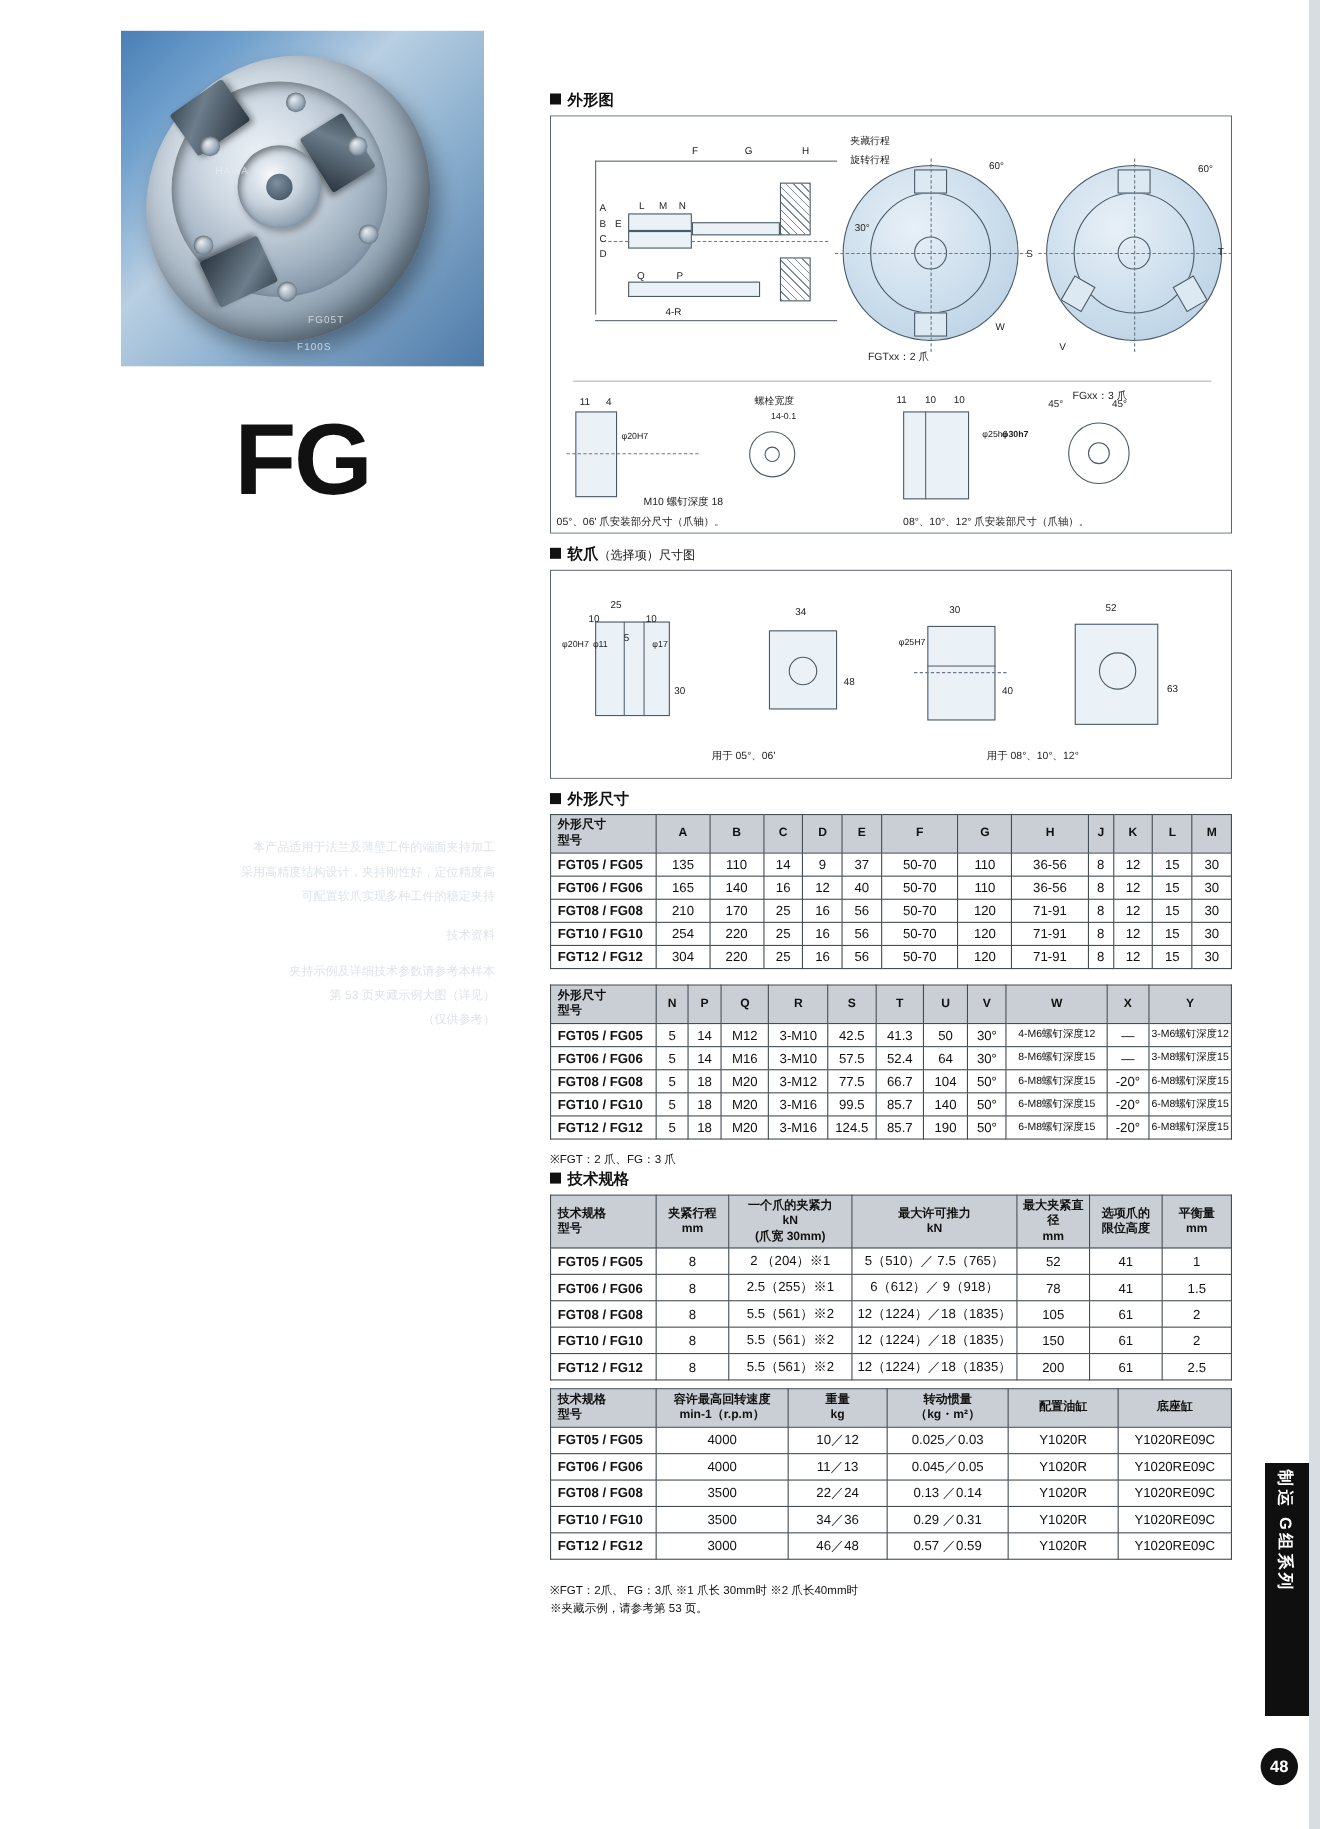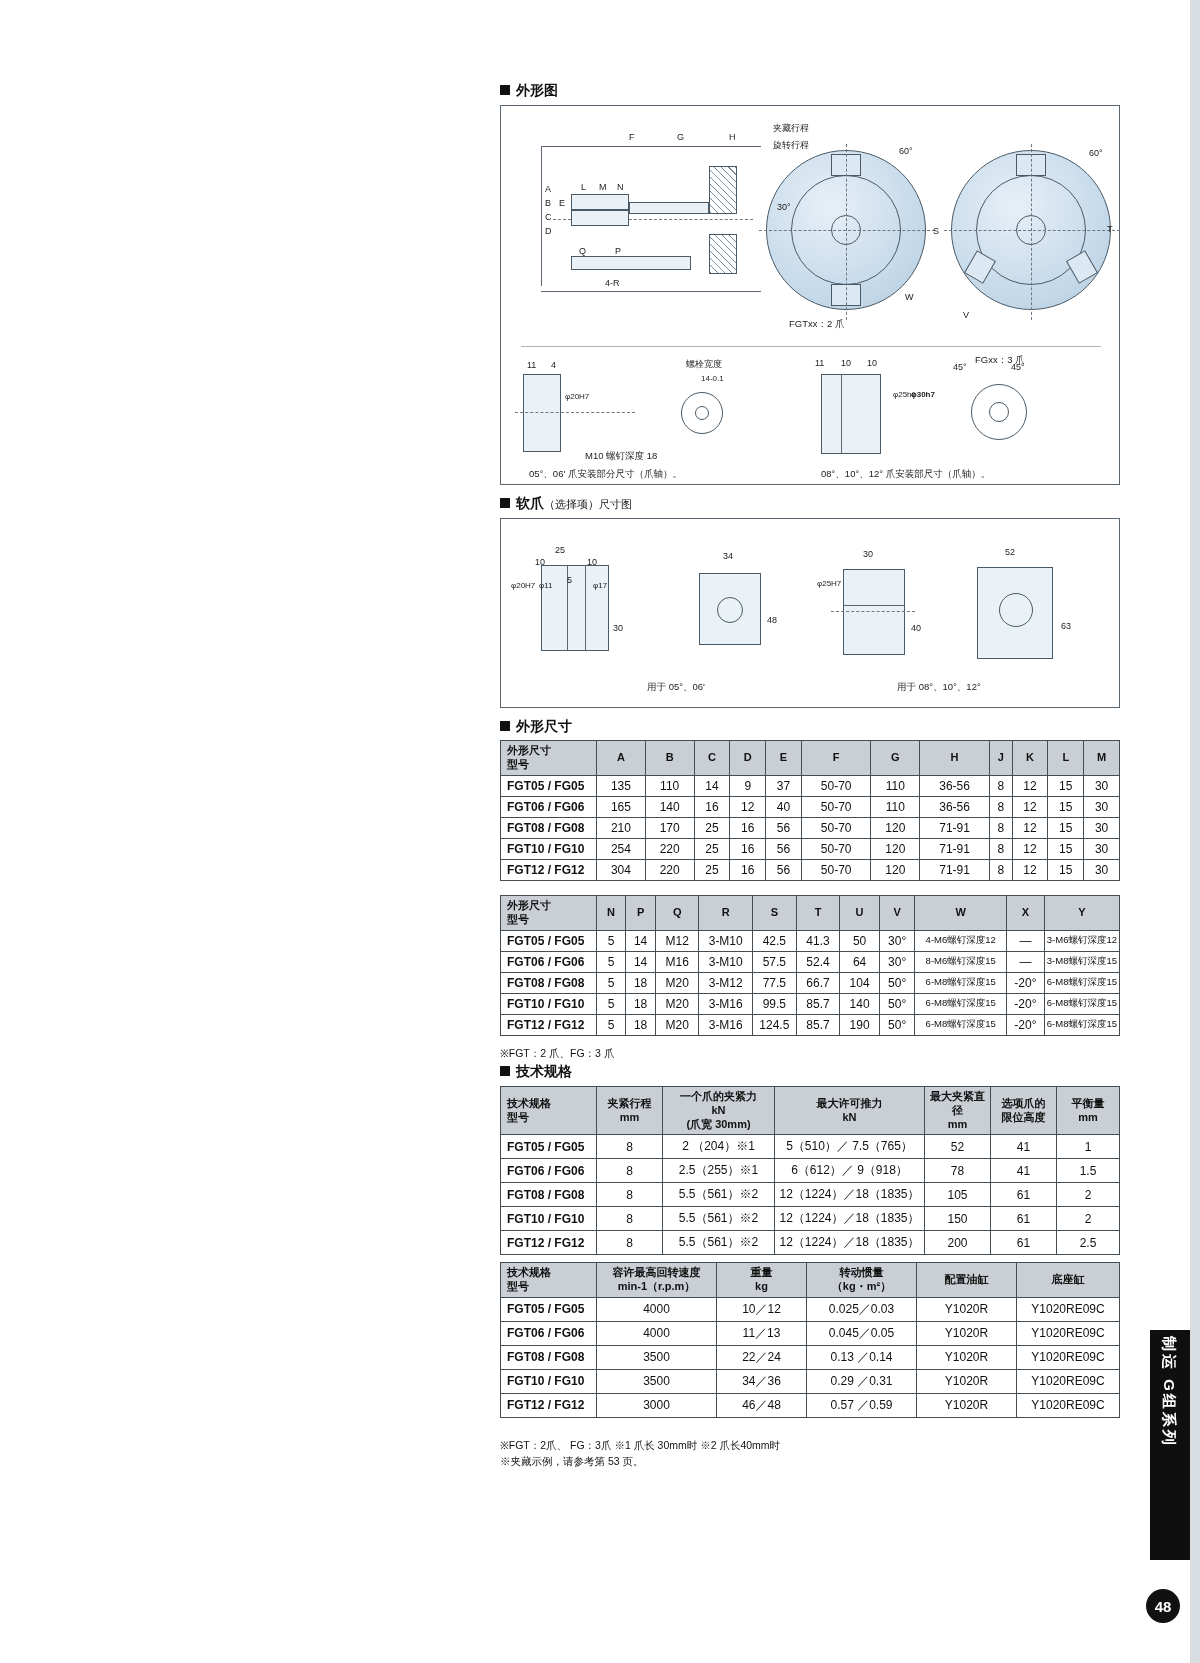--- a/index.html
+++ b/index.html
@@ -132,22 +132,51 @@
   }
   #edge{ position:absolute; right:0; top:0; width:10px; height:1663px; background:#d8dde2; }
 </style>
 </head>
 <body>
 
 <div id="edge"></div>
 
 <div id="left-col">
 
-
-
+  <div id="product-photo">
+    <div class="chuck-body"></div>
+    <div class="chuck-face"></div>
+    <div class="jaw j1"></div>
+    <div class="jaw j2"></div>
+    <div class="jaw j3"></div>
+    <div class="hub"></div>
+    <div class="bolt" style="left:150px;top:56px;"></div>
+    <div class="bolt" style="left:206px;top:96px;"></div>
+    <div class="bolt" style="left:216px;top:176px;"></div>
+    <div class="bolt" style="left:142px;top:228px;"></div>
+    <div class="bolt" style="left:66px;top:186px;"></div>
+    <div class="bolt" style="left:72px;top:96px;"></div>
+    <div class="mark" style="left:86px;top:122px;">HAWA</div>
+    <div class="mark" style="left:170px;top:258px;">FG05T</div>
+    <div class="mark" style="left:160px;top:282px;">F100S</div>
+  </div>
+
+  <div id="left-fg">FG</div>
+
+  <div id="ghost-text">
+    <div>本产品适用于法兰及薄壁工件的端面夹持加工</div>
+    <div>采用高精度结构设计，夹持刚性好，定位精度高</div>
+    <div>可配置软爪实现多种工件的稳定夹持</div>
+    <div style="height:14px"></div>
+    <div>技术资料</div>
+    <div style="height:10px"></div>
+    <div>夹持示例及详细技术参数请参考本样本</div>
+    <div>第 53 页夹藏示例大图（详见）</div>
+    <div>（仅供参考）</div>
+  </div>
 </div>
 
 <div id="right-col">
 
   <div style="position:absolute; left:30px; top:82px;">
     <div class="sec-head">
       <span class="blk"></span><span>外形图</span>
     </div>
   </div>
 
@@ -213,21 +242,21 @@
       <div class="rectb" style="left:22px; top:268px; width:38px; height:78px;"></div>
       <div class="dash-h" style="left:14px; top:306px; width:120px;"></div>
       <div class="dwg-label" style="left:26px; top:254px;">11</div>
       <div class="dwg-label" style="left:50px; top:254px;">4</div>
       <div class="dwg-label" style="left:64px; top:286px; font-size:8px;">φ20H7</div>
       <div class="dwg-label" style="left:185px; top:252px;">螺栓宽度</div>
       <div class="dwg-label" style="left:200px; top:268px; font-size:8px;">14-0.1</div>
       <div class="circ2" style="left:180px; top:286px; width:42px; height:42px;"></div>
       <div class="circ2" style="left:194px; top:300px; width:14px; height:14px;"></div>
       <div class="dwg-caption" style="left:84px; top:344px;">M10 螺钉深度 18</div>
-      <div class="dwg-caption" style="left:28px; top:362px;">05°、06' 爪安装部分尺寸（爪轴）。</div>
+      <div class="dwg-caption" style="left:5px; top:362px;">05°、06' 爪安装部分尺寸（爪轴）。</div>
 
       <div class="rectb" style="left:320px; top:268px; width:60px; height:80px;"></div>
       <div class="ln lnv" style="left:340px; top:268px; height:80px;"></div>
       <div class="dwg-label" style="left:314px; top:252px;">11</div>
       <div class="dwg-label" style="left:340px; top:252px;">10</div>
       <div class="dwg-label" style="left:366px; top:252px;">10</div>
       <div class="dwg-label" style="left:392px; top:284px; font-size:8px;">φ25h6</div>
       <div class="dwg-label" style="left:410px; top:284px; font-size:8px;font-weight:bold;">φ30h7</div>
       <div class="circ2" style="left:470px; top:278px; width:56px; height:56px;"></div>
       <div class="circ2" style="left:488px; top:296px; width:20px; height:20px;"></div>

